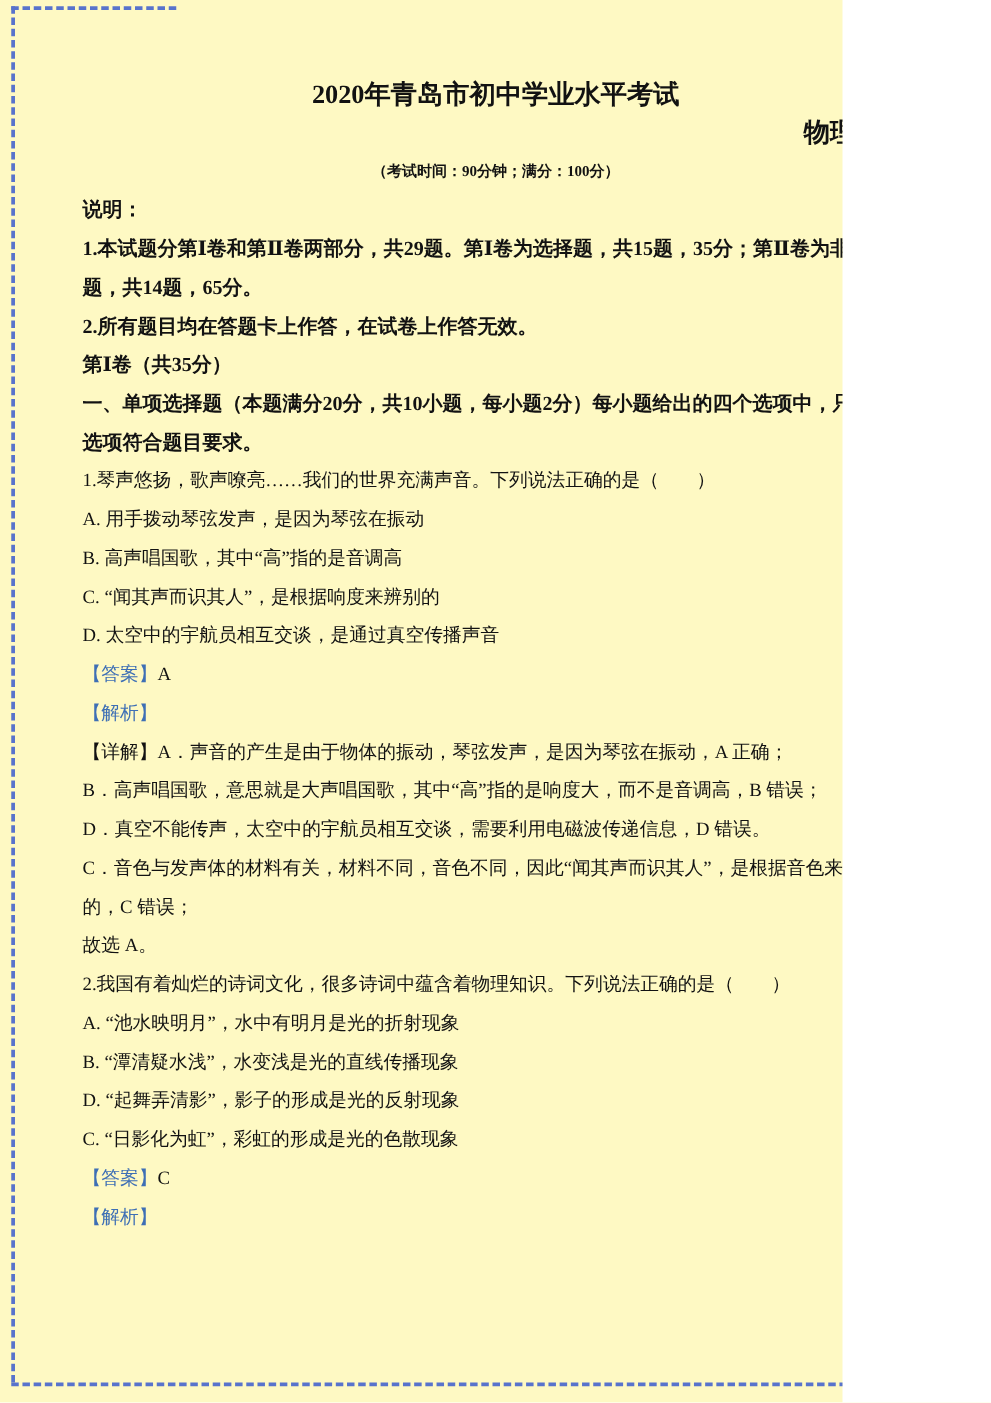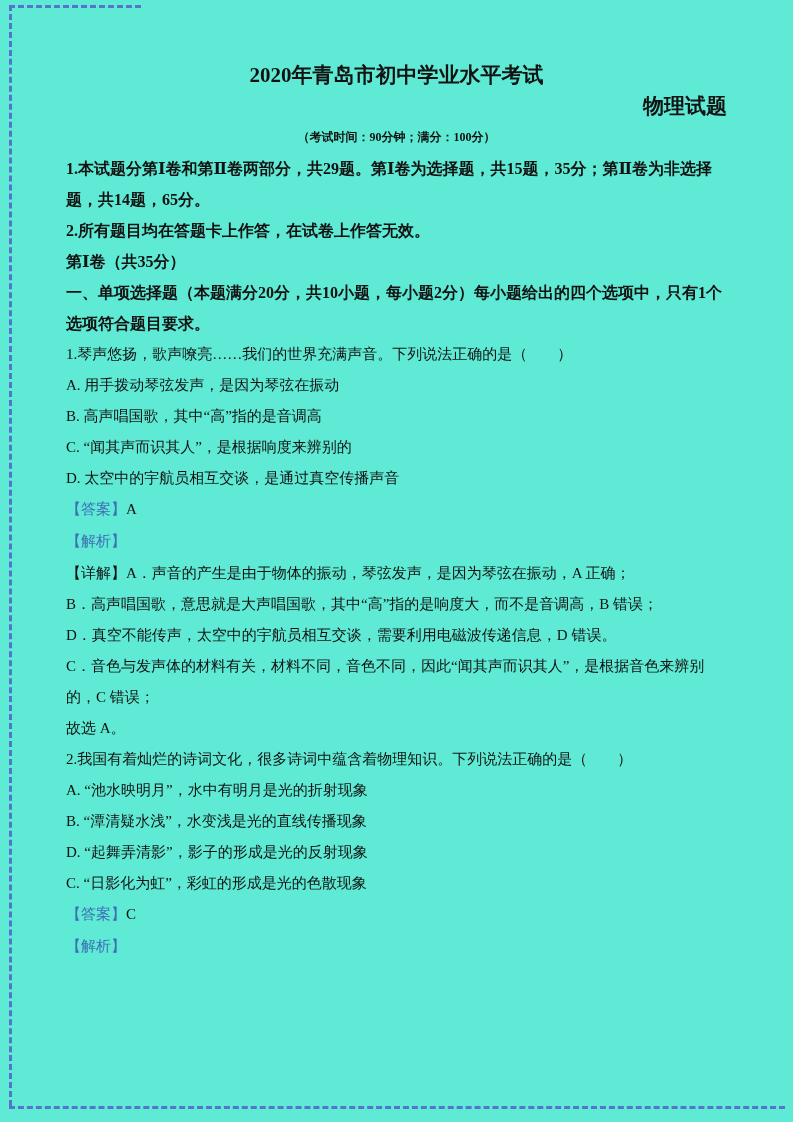--- a/index.html
+++ b/index.html
@@ -2,23 +2,23 @@
 <html><head>
 <meta charset="utf-8">
 <style>
   html, body {
     margin: 0;
     padding: 0;
     background: #ffffff;
   }
   .page {
     position: relative;
-    width: 793px;
+    width: 674px;
     height: 1122px;
-    background: #5eead4;
+    background: #fef9c3;
     overflow: hidden;
     font-family: "Liberation Serif", "DejaVu Serif", serif;
     color: #121212;
   }
   
   .frame-left {
     position: absolute; left: 9px; top: 5px; height: 1101px; width: 0;
     border-left: 3px dashed #5873cc;
   }
   .frame-bottom {
@@ -41,37 +41,38 @@
     font-size: 21px; font-weight: bold; text-align: center; line-height: 44px;
   }
   .subtitle {
     font-size: 21px; font-weight: bold; text-align: right; line-height: 40px;
   }
   .meta {
     font-size: 12px; font-weight: bold; text-align: center; line-height: 34px;
   }
   .hbold { font-size: 16px; font-weight: bold; }
   .center { text-align: left; }
-  .blue { color: #3e6fb5; font-family: Liberation Mono, monospace; }
+  .blue { color: #3e6fb5; }
 </style>
 </head>
 <body>
 
 <div class="page">
 
   <div class="frame-left"></div>
   <div class="frame-bottom"></div>
   <div class="frame-top"></div>
 
   <div class="content">
 
     <p class="title">2020年青岛市初中学业水平考试</p>
     <p class="subtitle">物理试题</p>
     <p class="meta">（考试时间：90分钟；满分：100分）</p>
 
+    <p class="hbold">说明：</p>
     <p class="hbold">1.本试题分第Ⅰ卷和第Ⅱ卷两部分，共29题。第Ⅰ卷为选择题，共15题，35分；第Ⅱ卷为非选择题，共14题，65分。</p>
     <p class="hbold">2.所有题目均在答题卡上作答，在试卷上作答无效。</p>
 
     <p class="hbold center">第Ⅰ卷（共35分）</p>
     <p class="hbold">一、单项选择题（本题满分20分，共10小题，每小题2分）每小题给出的四个选项中，只有1个选项符合题目要求。</p>
 
     <section>
       <p>1.琴声悠扬，歌声嘹亮……我们的世界充满声音。下列说法正确的是（　　）</p>
       <p>A. 用手拨动琴弦发声，是因为琴弦在振动</p>
       <p>B. 高声唱国歌，其中“高”指的是音调高</p>

